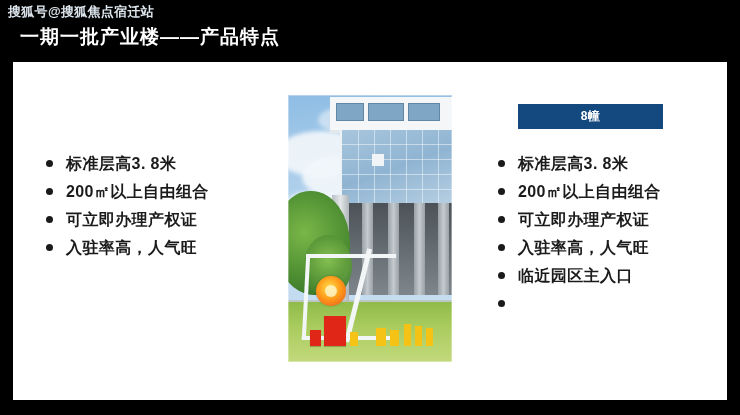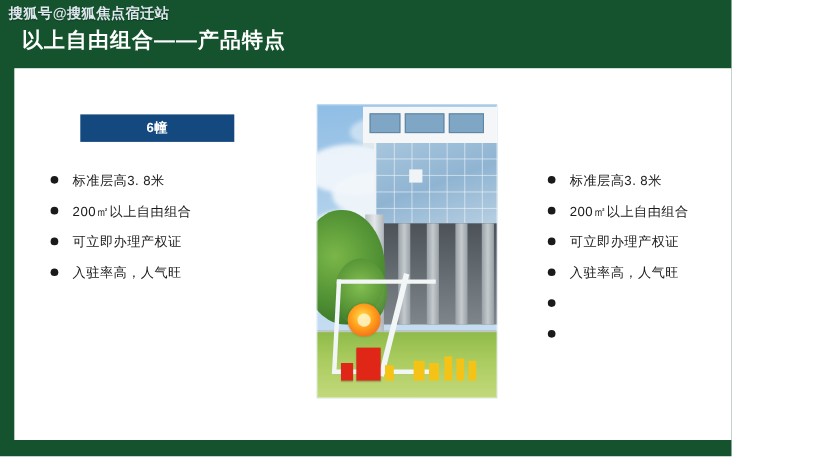--- a/index.html
+++ b/index.html
@@ -2,23 +2,23 @@
 <html><head>
 <meta charset="utf-8">
 <style>
   html, body {
     margin: 0;
     padding: 0;
     background: #ffffff;
   }
   #slide {
     position: relative;
-    width: 665px;
+    width: 740px;
     height: 415px;
-    background: #14532d;
+    background: #000000;
     overflow: hidden;
     font-family: "Liberation Sans", "DejaVu Sans", sans-serif;
   }
   
   #watermark {
     position: absolute;
     left: 8px;
     top: 3px;
     font-size: 13px;
     font-weight: 700;
@@ -81,23 +81,23 @@
   .bullet-dot {
     width: 7px;
     height: 7px;
     border-radius: 50%;
     background: #1a1a1a;
     margin-top: 10px;
     margin-right: 13px;
     flex: 0 0 auto;
   }
   .bullet-text {
-    font-size: 12px;
+    font-size: 16px;
     color: #1b1b1b;
-    font-weight: 400;
+    font-weight: 700;
     letter-spacing: 0.4px;
   }
   
   #photo {
     position: absolute;
     left: 275px;
     top: 33px;
     width: 164px;
     height: 267px;
     overflow: hidden;
@@ -254,25 +254,24 @@
     box-shadow: inset 0 0 0 1px rgba(255,255,255,.35);
   }
 </style>
 </head>
 <body>
 
 <div id="slide">
 
   <div id="watermark">搜狐号@搜狐焦点宿迁站</div>
 
-  <div id="slide-title">以上自由组合——产品特点</div>
+  <div id="slide-title">一期一批产业楼——产品特点</div>
 
   <div id="card">
 
-    <div id="badge-left" class="col-badge">6幢</div>
 
     <ul id="list-left" class="bullet-list">
       <li>
         <span class="bullet-dot"></span>
         <span class="bullet-text">标准层高3. 8米</span>
       </li>
       <li>
         <span class="bullet-dot"></span>
         <span class="bullet-text">200㎡以上自由组合</span>
       </li>
@@ -336,40 +335,42 @@
       <div class="ph-yelchar" style="left:62px; width:8px;  height:14px;"></div>
       <div class="ph-yelchar" style="left:88px; width:10px; height:18px;"></div>
       <div class="ph-yelchar" style="left:102px;width:9px;  height:16px;"></div>
       <div class="ph-yelchar" style="left:116px;width:7px;  height:22px;"></div>
       <div class="ph-yelchar" style="left:127px;width:7px;  height:20px;"></div>
       <div class="ph-yelchar" style="left:138px;width:7px;  height:18px;"></div>
 
       <div id="photo-frame"></div>
     </div>
 
+    <div id="badge-right" class="col-badge">8幢</div>
 
     <ul id="list-right" class="bullet-list">
       <li>
         <span class="bullet-dot"></span>
         <span class="bullet-text">标准层高3. 8米</span>
       </li>
       <li>
         <span class="bullet-dot"></span>
         <span class="bullet-text">200㎡以上自由组合</span>
       </li>
       <li>
         <span class="bullet-dot"></span>
         <span class="bullet-text">可立即办理产权证</span>
       </li>
       <li>
         <span class="bullet-dot"></span>
         <span class="bullet-text">入驻率高，人气旺</span>
       </li>
       <li>
         <span class="bullet-dot"></span>
+        <span class="bullet-text">临近园区主入口</span>
       </li>
       <li>
         <span class="bullet-dot"></span>
       </li>
     </ul>
 
   </div>
 </div>
 
 </body></html>

